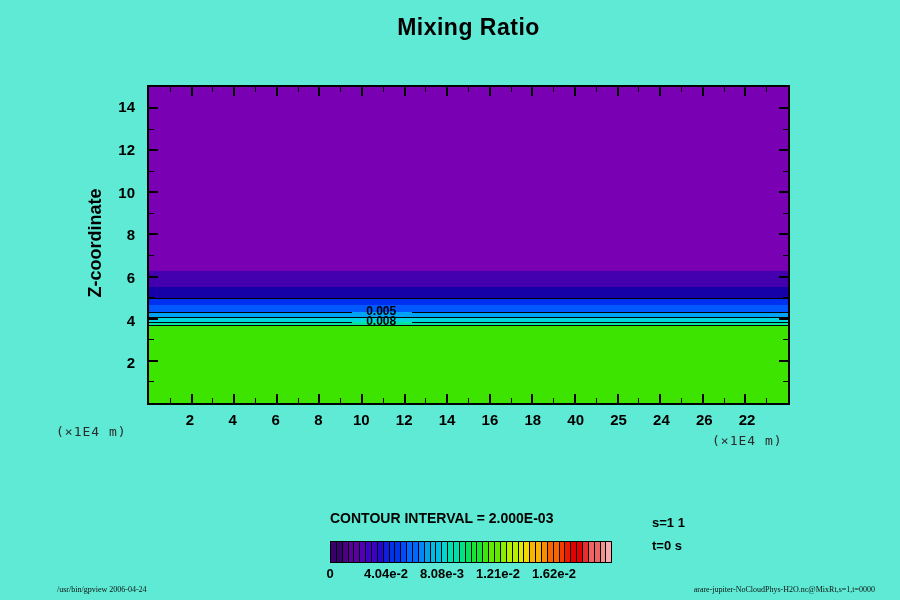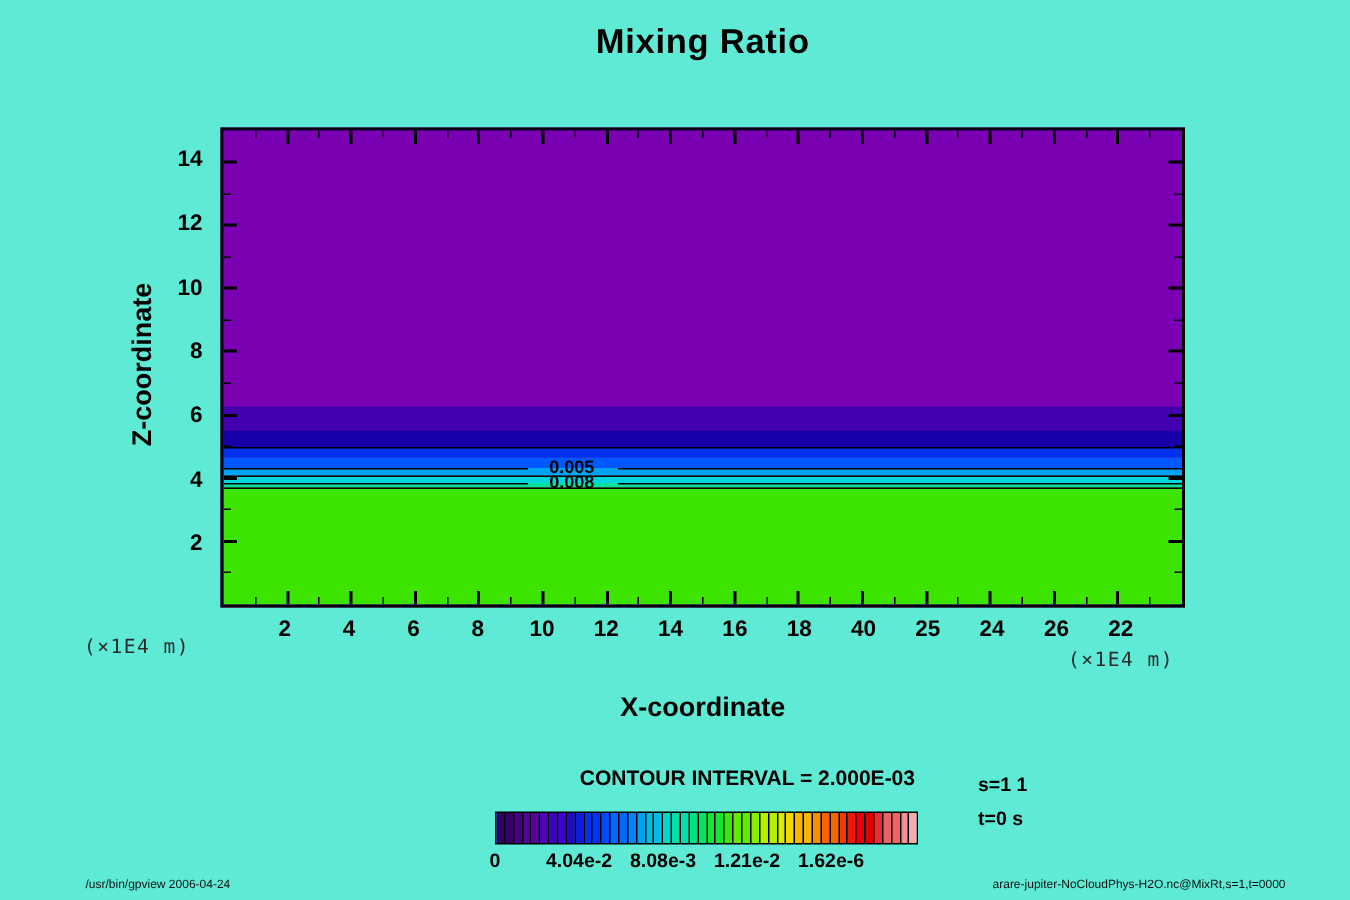--- a/index.html
+++ b/index.html
@@ -15,32 +15,32 @@
   .ylabel{left:95px;top:243px;transform:translate(-50%,-50%) rotate(-90deg);transform-origin:center;
           font-size:18px;font-weight:bold;white-space:nowrap;}
   .ytlabels{left:0;top:85px;width:137px;height:320px;}
   .ytlabels span{position:absolute;right:2px;transform:translateY(-50%);font-size:15px;font-weight:bold;}
   .xtlabels{left:147px;top:411px;width:643px;height:20px;}
   .xtlabels span{position:absolute;top:0;transform:translateX(-50%);font-size:15px;font-weight:bold;}
   .unit{font-family:"DejaVu Sans Mono", monospace;font-size:13px;font-weight:400;color:#2b2b2b;letter-spacing:1px;white-space:nowrap;}
   .unit-left{left:56px;top:424px;}
   .unit-right{left:712px;top:433px;}
   .xlabel{left:147px;top:461px;width:643px;text-align:center;font-size:18px;font-weight:bold;}
-  .ci-text{left:330px;top:510px;width:280px;text-align:right;font-size:14px;font-weight:bold;white-space:nowrap;}
+  .ci-text{left:330px;top:510px;width:280px;text-align:left;font-size:14px;font-weight:bold;white-space:nowrap;}
   .colorbar{left:330px;top:541px;width:280px;height:20px;border:1px solid #000;display:flex;}
   .colorbar div{flex:1;border-left:1px solid #000;}
   .colorbar div:first-child{border-left:none;}
   .cbarlabels{left:330px;top:566px;width:280px;height:16px;font-size:13px;font-weight:bold;}
   .cbarlabels span{position:absolute;top:0;transform:translateX(-50%);white-space:nowrap;}
   .anno{left:652px;font-size:13px;font-weight:bold;white-space:nowrap;}
   .anno-s{top:515px;}
   .anno-t{top:538px;}
-  .footer{font-family:Liberation Sans, sans-serif;font-size:8px;color:#111;white-space:nowrap;}
+  .footer{font-family:Liberation Serif, serif;font-size:8px;color:#111;white-space:nowrap;}
   .footer-left{left:57px;top:585px;}
-  .footer-right{right:43px;top:585px;}
+  .footer-right{right:25px;top:585px;}
 </style>
 </head>
 <body>
 
 <div class="page">
   <div class="abs title">Mixing Ratio</div>
 
   <div class="abs ylabel">Z-coordinate</div>
 
   <div class="abs plot" id="plot">
@@ -172,21 +172,20 @@
       <span style="left: 66.6667%;">40</span>
       <span style="left: 73.3333%;">25</span>
       <span style="left: 80%;">24</span>
       <span style="left: 86.6667%;">26</span>
       <span style="left: 93.3333%;">22</span>
     </div>
 
   <div class="abs unit unit-left">(×1E4 m)</div>
   <div class="abs unit unit-right">(×1E4 m)</div>
 
-  <div class="abs xlabel">X-coordinate</div>
 
   <div class="abs ci-text">CONTOUR INTERVAL = 2.000E-03</div>
 
   <div class="abs colorbar" id="colorbar">
       <div style="background: rgb(56, 0, 107);"></div>
       <div style="background: rgb(56, 0, 107);"></div>
       <div style="background: rgb(75, 0, 130);"></div>
       <div style="background: rgb(90, 0, 160);"></div>
       <div style="background: rgb(90, 0, 160);"></div>
       <div style="background: rgb(82, 0, 184);"></div>
@@ -231,21 +230,21 @@
       <div style="background: rgb(238, 100, 100);"></div>
       <div style="background: rgb(238, 100, 100);"></div>
       <div style="background: rgb(243, 144, 144);"></div>
       <div style="background: rgb(246, 170, 170);"></div>
     </div>
   <div class="abs cbarlabels" id="cbarlabels">
       <span style="left: 0%;">0</span>
       <span style="left: 20%;">4.04e-2</span>
       <span style="left: 40%;">8.08e-3</span>
       <span style="left: 60%;">1.21e-2</span>
-      <span style="left: 80%;">1.62e-6</span>
+      <span style="left: 80%;">1.62e-2</span>
     </div>
 
   <div class="abs anno anno-s">s=1 1</div>
   <div class="abs anno anno-t">t=0 s</div>
 
   <div class="abs footer footer-left">/usr/bin/gpview 2006-04-24</div>
   <div class="abs footer footer-right">arare-jupiter-NoCloudPhys-H2O.nc@MixRt,s=1,t=0000</div>
 </div>
 
 </body></html>

